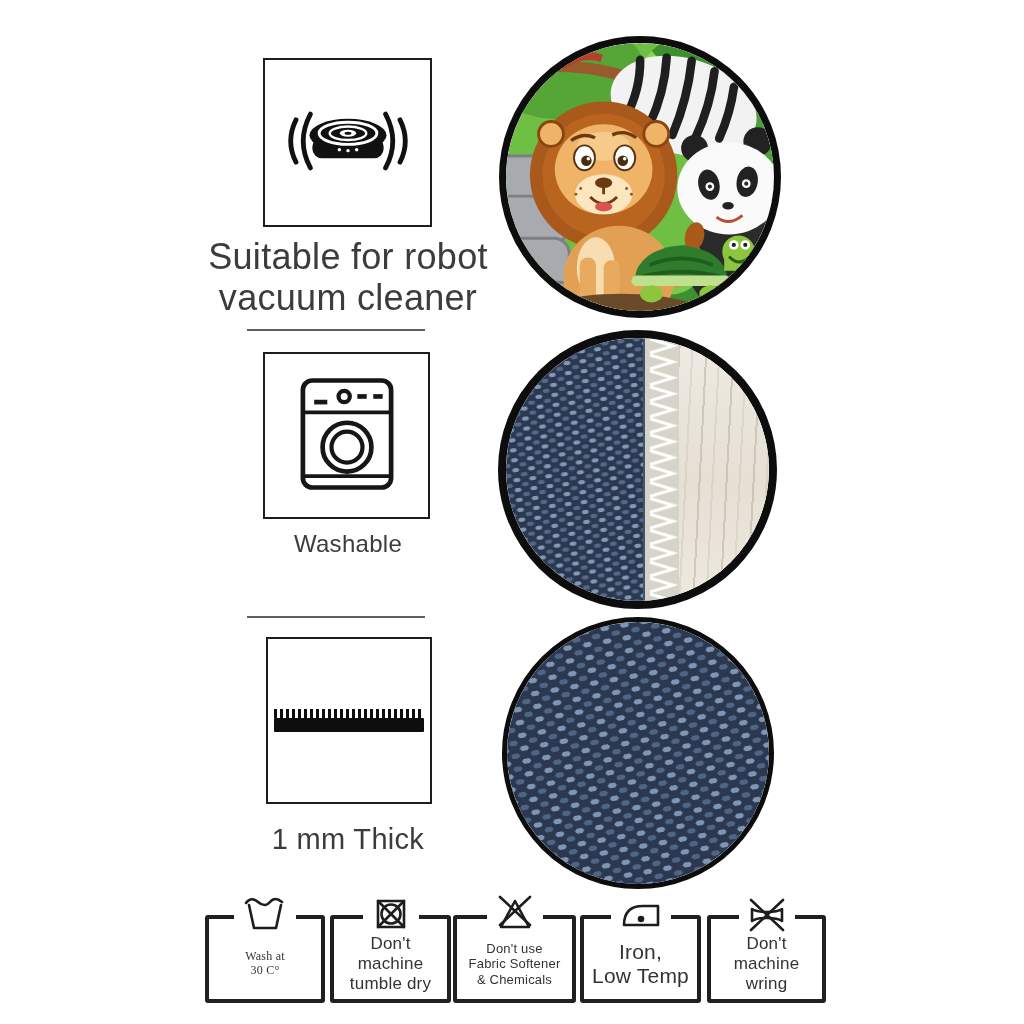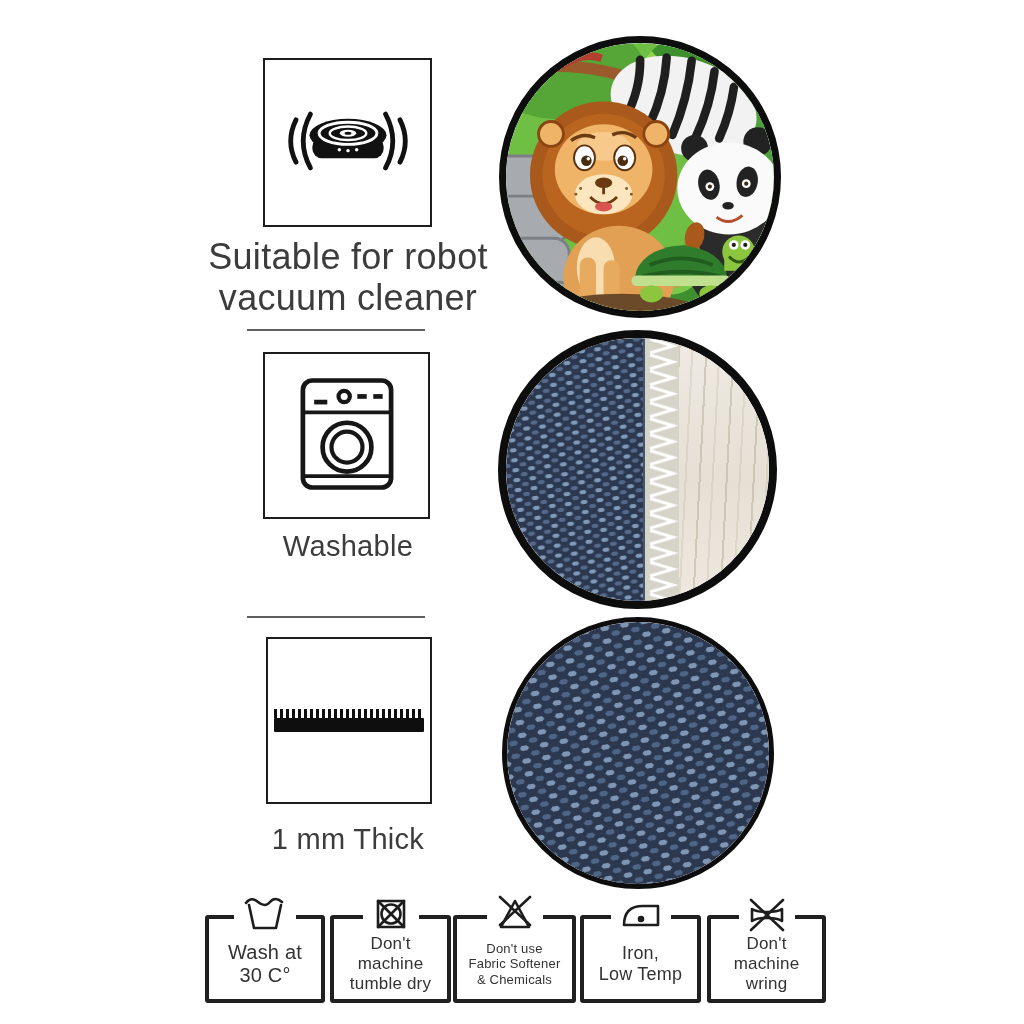--- a/index.html
+++ b/index.html
@@ -215,21 +215,21 @@
           <circle cx="52" cy="25" r="6" stroke-width="4.5"></circle>
           <line x1="66" y1="25" x2="76" y2="25" stroke-width="5"></line>
           <line x1="83" y1="25" x2="93" y2="25" stroke-width="5"></line>
           <circle cx="55" cy="79" r="26" stroke-width="5"></circle>
           <circle cx="55" cy="79" r="16.5" stroke-width="4.5"></circle>
           <line x1="10" y1="110" x2="100" y2="110" stroke-width="4"></line>
         </g>
       </svg>
     </span>
   </div>
-  <div class="feature-label" style="left:198px;top:530px;width:300px;font-size:29px;">Washable</div>
+  <div class="feature-label" style="left:198px;top:530px;width:300px;font-size:24px;">Washable</div>
 
   <div class="photo-circle pc2" style="left:498px;top:330px;width:263px;height:263px;">
     <div class="circle-inner">
       <div class="edge-row">
         <div class="edge-weave">
           <div class="weave"></div>
         </div>
         <div class="edge-stitch">
           <svg viewBox="0 0 34 264" preserveAspectRatio="none">
             <defs>
@@ -264,21 +264,21 @@
 
   <div class="care-box" style="left:205px;top:915px;width:112px;">
     <span class="care-icon">
       <svg width="50" height="44" viewBox="0 0 50 44">
         <g class="svgline">
           <path d="M6,11 q5,-7 12,-1 t12,0 t12,0"></path>
           <path d="M9,13 L14,36 L36,36 L41,13"></path>
         </g>
       </svg>
     </span>
-    <div class="care-text" style="font-size:20px;">Wash at
+    <div class="care-text" style="font-size:12px;font-family:Liberation Serif, serif;">Wash at
 30 C°</div>
   </div>
 
   <div class="care-box" style="left:330px;top:915px;width:113px;">
     <span class="care-icon">
       <svg width="44" height="44" viewBox="0 0 44 44">
         <g class="svgline">
           <rect x="9" y="9" width="26" height="26"></rect>
           <circle cx="22" cy="22" r="9.5"></circle>
           <line x1="9" y1="9" x2="35" y2="35"></line>
@@ -308,21 +308,21 @@
 
   <div class="care-box" style="left:580px;top:915px;width:113px;">
     <span class="care-icon">
       <svg width="48" height="44" viewBox="0 0 48 44">
         <g class="svgline">
           <path d="M7,33 Q7,14 26,14 L41,14 L41,33 Z"></path>
           <circle cx="24" cy="27" r="2" fill="#1d1d1d"></circle>
         </g>
       </svg>
     </span>
-    <div class="care-text" style="font-size:18px;">Iron,
+    <div class="care-text" style="font-size:21px;">Iron,
 Low Temp</div>
   </div>
 
   <div class="care-box" style="left:707px;top:915px;width:111px;">
     <span class="care-icon">
       <svg width="44" height="44" viewBox="0 0 44 44">
         <g class="svgline">
           <path d="M7,17 C13,21 31,21 37,17 L37,29 C31,25 13,25 7,29 Z"></path>
           <line x1="6" y1="8" x2="38" y2="38"></line>
           <line x1="38" y1="8" x2="6" y2="38"></line>

